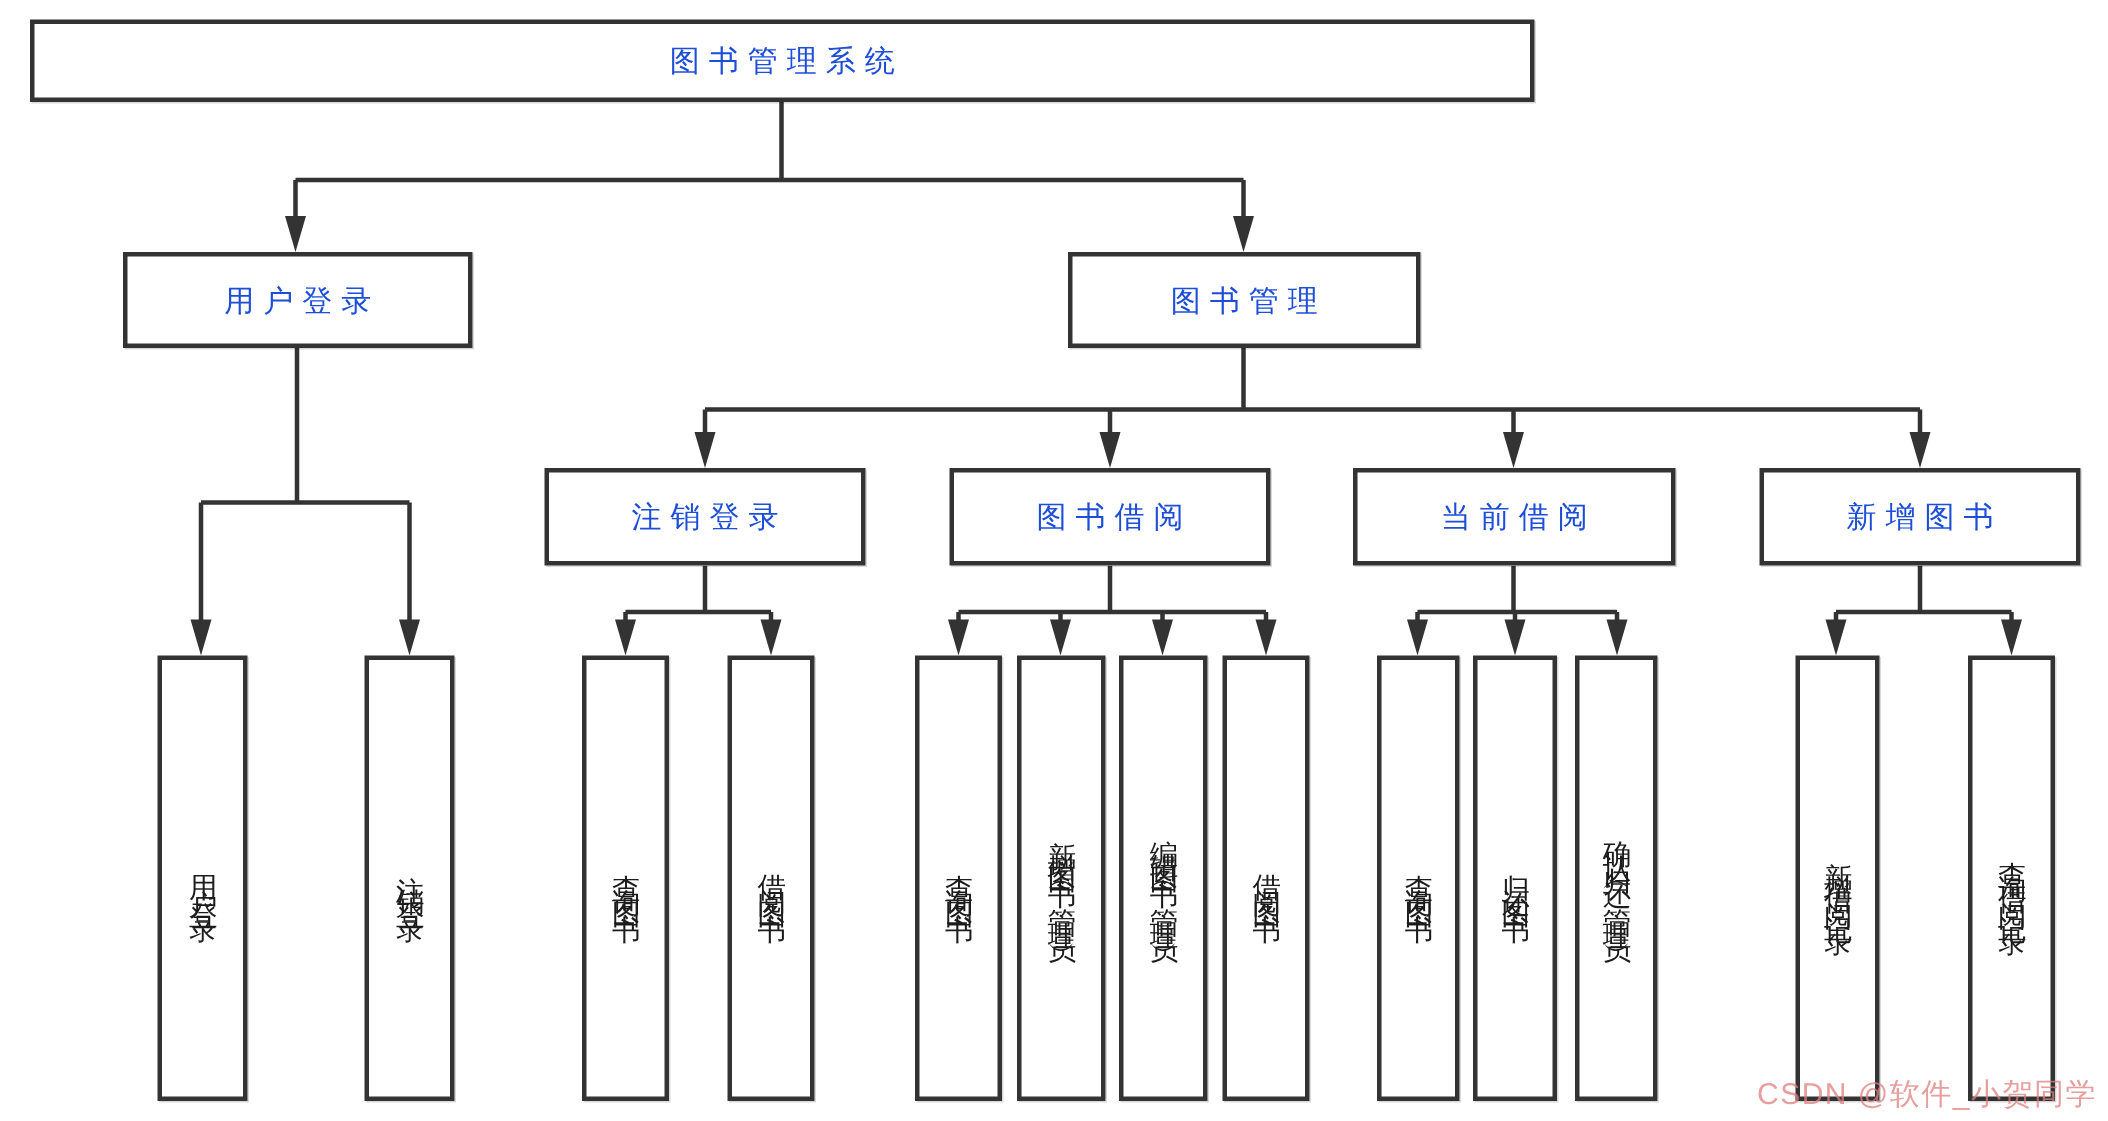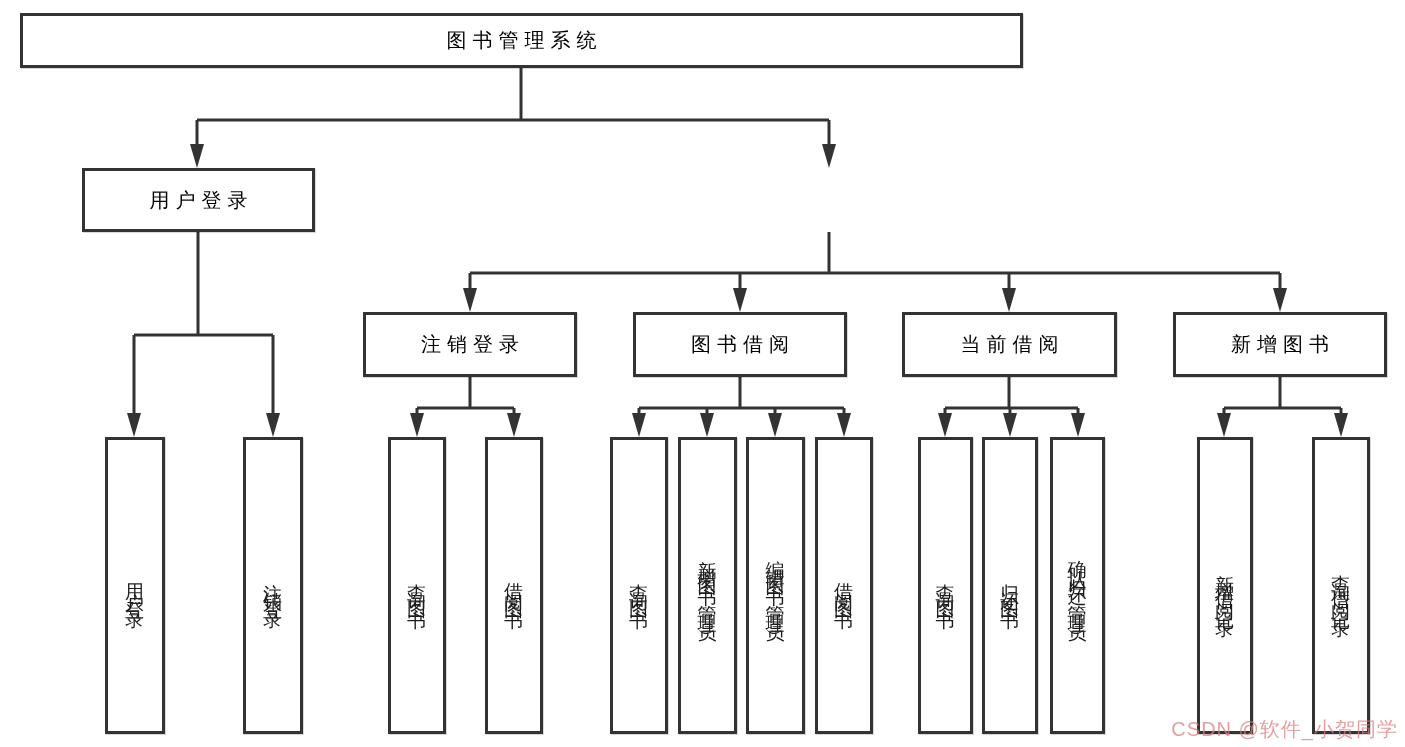--- a/index.html
+++ b/index.html
@@ -22,21 +22,21 @@
   }
 
   .node {
     position: absolute;
     background: #ffffff;
     border: 3px solid #333333;
     box-shadow: 1px 1px 0 rgba(0,0,0,0.15);
     display: flex;
     align-items: center;
     justify-content: center;
-    color: #000000;
+    color: #1d4ed8;
     font-size: 20px;
     letter-spacing: 6px;
     text-indent: 6px;
     white-space: nowrap;
     z-index: 2;
   }
 
   .leaf {
     position: absolute;
     top: 437px;
@@ -120,20 +120,23 @@
     </g>
   </svg>
 
   <div class="node" style="left:20px; top:13px; width:1003px; height:55px;">
     <span>图书管理系统</span>
   </div>
 
   <div class="node" style="left:82px; top:168px; width:233px; height:64px;">
     <span>用户登录</span>
   </div>
+  <div class="node" style="left:712px; top:168px; width:235px; height:64px;">
+    <span>图书管理</span>
+  </div>
 
   <div class="node" style="left:363px; top:312px; width:214px; height:65px;">
     <span>注销登录</span>
   </div>
   <div class="node" style="left:902px; top:312px; width:215px; height:65px;">
     <span>当前借阅</span>
   </div>
   <div class="node" style="left:633px; top:312px; width:214px; height:65px;">
     <span>图书借阅</span>
   </div>

